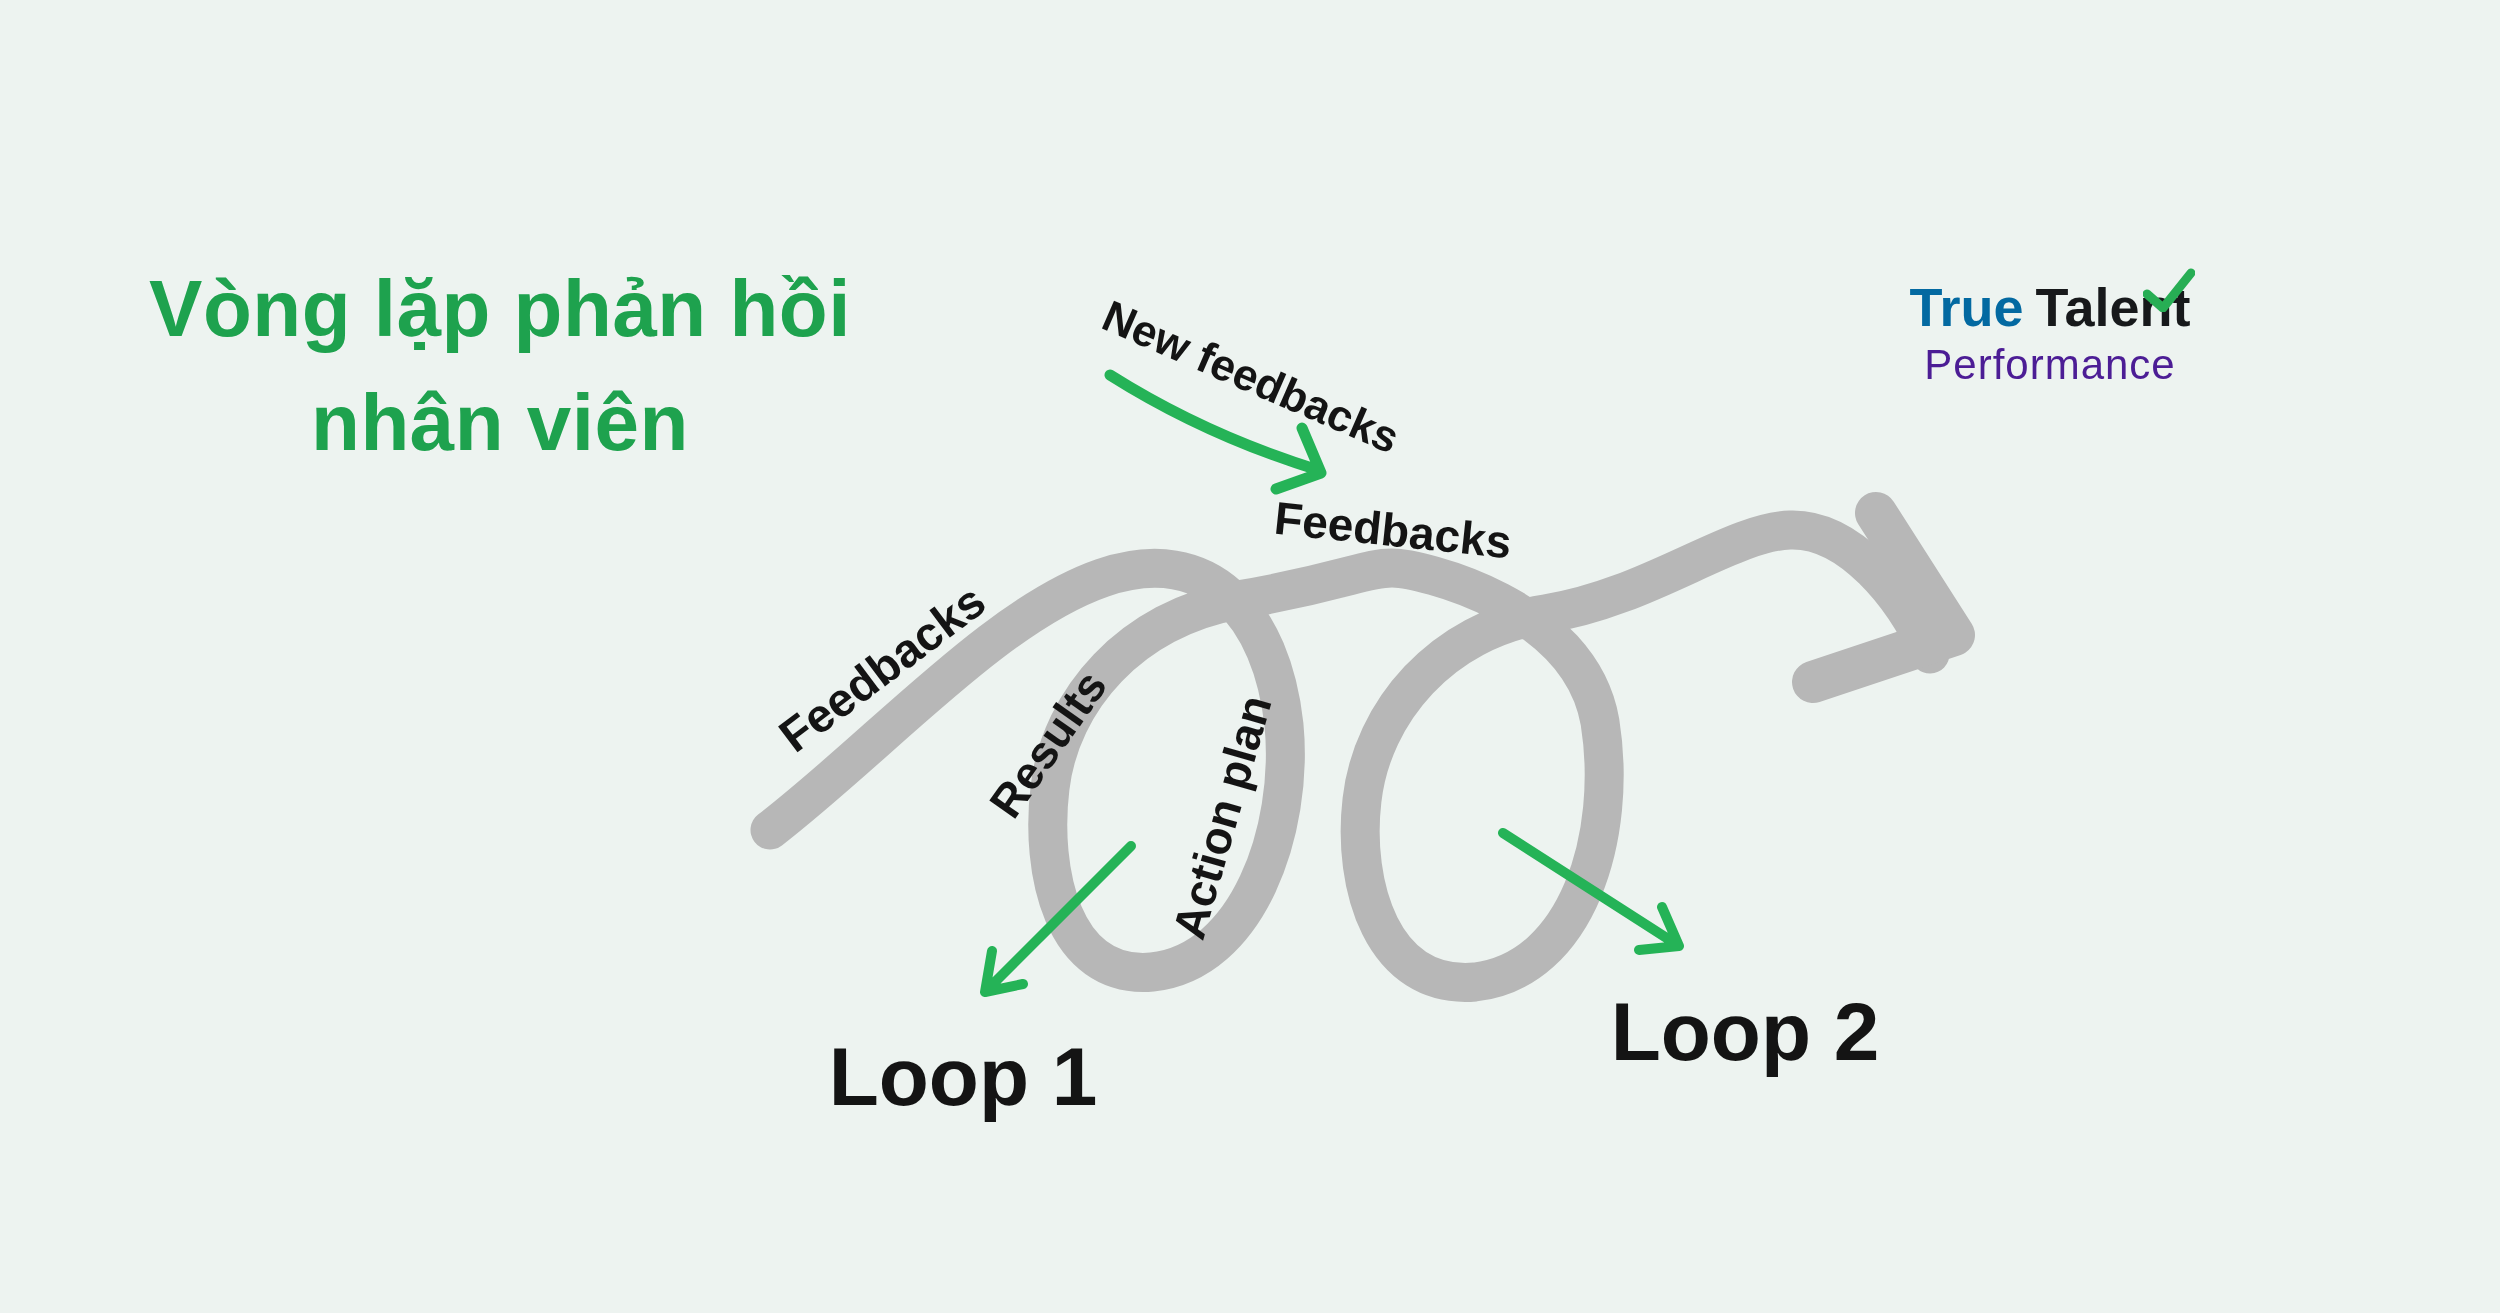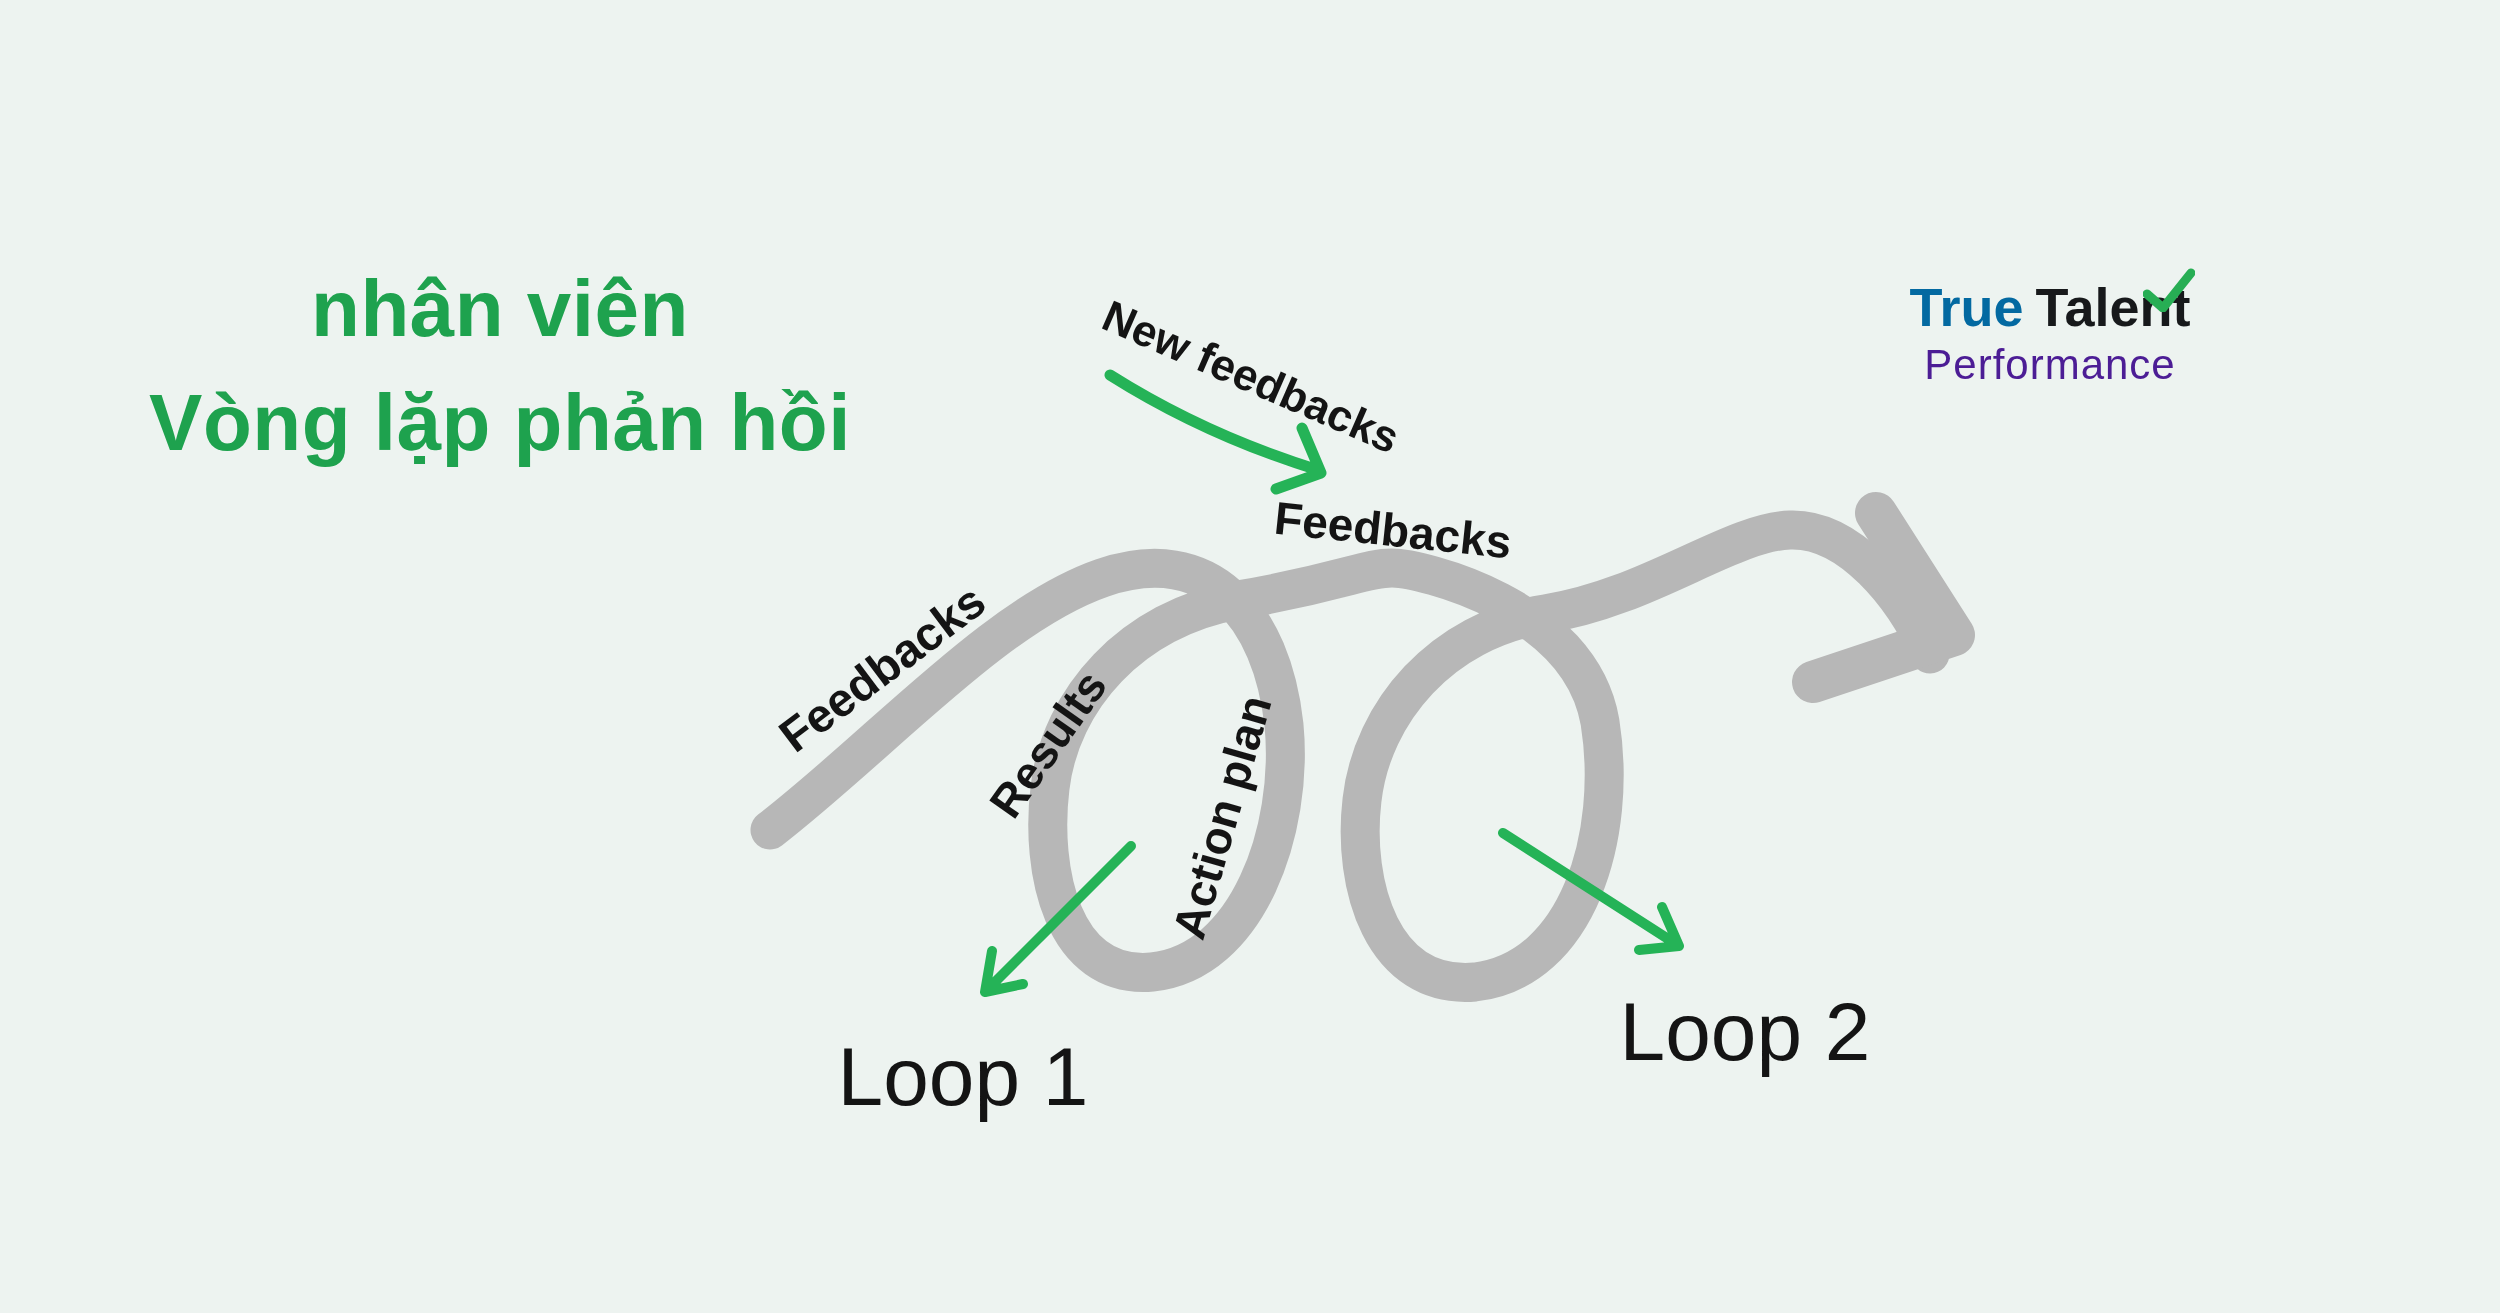--- a/index.html
+++ b/index.html
@@ -55,21 +55,21 @@
     transform: translate(-50%,-50%) rotate(6deg); }
   #lbl-results { left: 1048px; top: 744px; font-size: 46px;
     transform: translate(-50%,-50%) rotate(-55deg); }
   #lbl-action-plan { left: 1222px; top: 817px; font-size: 46px;
     transform: translate(-50%,-50%) rotate(-74deg); }
   
   .loop-caption {
     position: absolute;
     transform: translate(-50%,-50%);
     font-size: 82px;
-    font-weight: 400;
+    font-weight: 700;
     white-space: nowrap;
   }
   #caption-loop1 { left: 963px;  top: 1077px; }
   #caption-loop2 { left: 1745px; top: 1032px; }
   
   .logo {
     position: absolute;
     left: 1885px;
     top: 278px;
     width: 330px;
@@ -128,22 +128,22 @@
     <path stroke-width="10" stroke-linecap="round" stroke-linejoin="round" d="M 1131 846 L 988 989
              M 992 951 L 985 992
              M 1023 984 L 985 992" stroke="#25B357"></path>
 
     <path stroke-width="10" stroke-linecap="round" stroke-linejoin="round" d="M 1503 833 L 1676 944
              M 1662 907 L 1679 946
              M 1639 950 L 1679 946" stroke="#25B357"></path>
   </svg>
 
   <div class="title" style="color: rgb(30, 162, 78);">
+    <div>Vòng lặp phản hồi</div>
     <div>nhân viên</div>
-    <div>Vòng lặp phản hồi</div>
   </div>
 
   <div class="lbl" id="lbl-new-feedbacks" style="color: rgb(20, 20, 20);">New feedbacks</div>
   <div class="lbl" id="lbl-feedbacks-left" style="color: rgb(20, 20, 20);">Feedbacks</div>
   <div class="lbl" id="lbl-feedbacks-top" style="color: rgb(20, 20, 20);">Feedbacks</div>
   <div class="lbl" id="lbl-results" style="color: rgb(20, 20, 20);">Results</div>
   <div class="lbl" id="lbl-action-plan" style="color: rgb(20, 20, 20);">Action plan</div>
 
   <div class="loop-caption" id="caption-loop1" style="color: rgb(20, 20, 20);">Loop 1</div>
   <div class="loop-caption" id="caption-loop2" style="color: rgb(20, 20, 20);">Loop 2</div>

